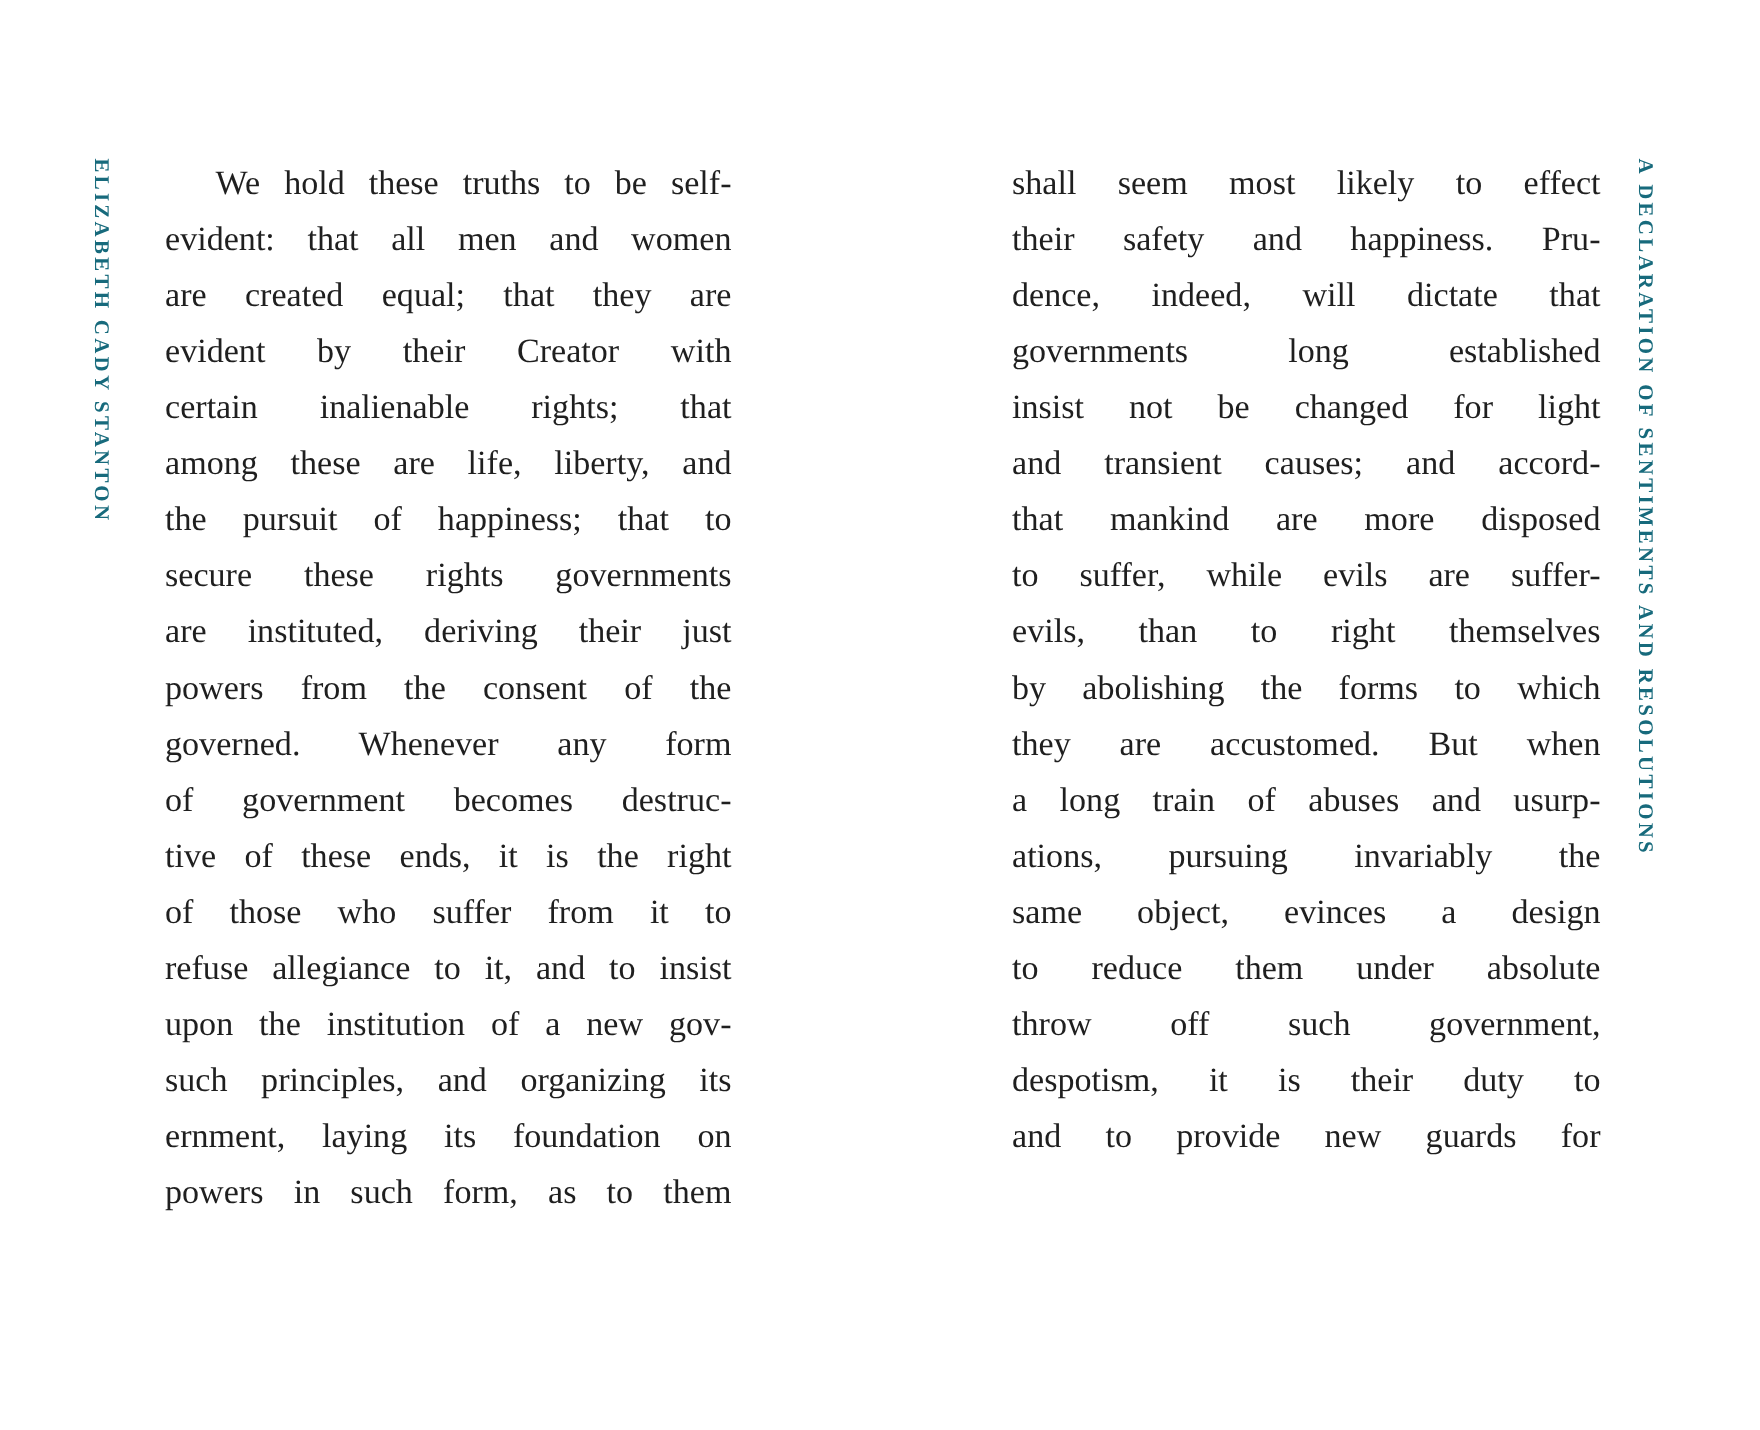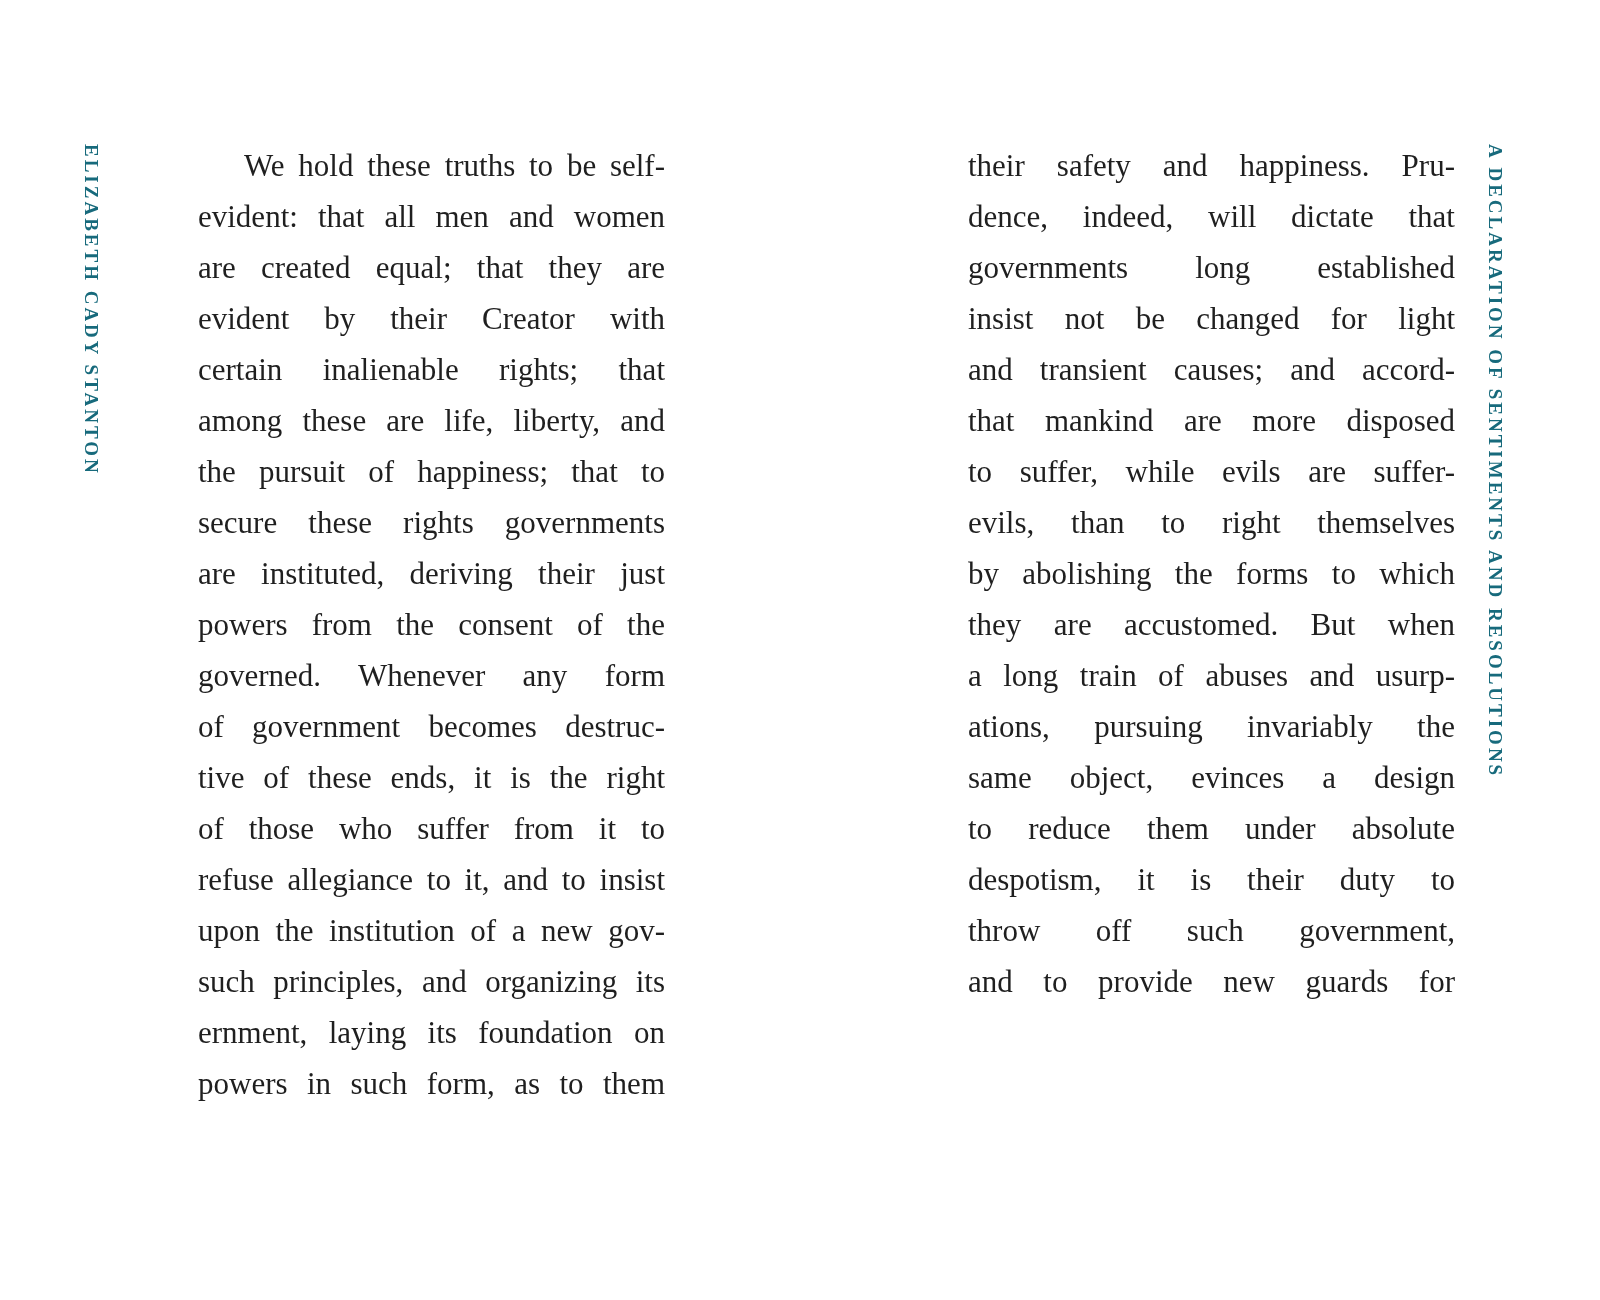--- a/index.html
+++ b/index.html
@@ -38,21 +38,20 @@
     color: var(--ink, #1f1f1f);
   }
   .column.left-col  { left: 150px; width: 515px; }
   .column.right-col { left: 920px; width: 535px; }
 
   .line {
     height: 51px;
     text-align: justify;
     text-align-last: justify;
     white-space: nowrap;
-    margin-left: 48px;
   }
   .line.indent { padding-left: 46px; }
 </style>
 </head>
 <body>
 
 <div class="page">
   <div class="vcap left">ELIZABETH CADY STANTON</div>
 
   <div class="column left-col" id="left-column">
@@ -71,33 +70,34 @@
       <div class="line">tive of these ends, it is the right</div>
       <div class="line">of those who suffer from it to</div>
       <div class="line">refuse allegiance to it, and to insist</div>
       <div class="line">upon the institution of a new gov-</div>
       <div class="line">such principles, and organizing its</div>
       <div class="line">ernment, laying its foundation on</div>
       <div class="line">powers in such form, as to them</div>
     </div>
 
   <div class="column right-col" id="right-column">
+      <div class="line">shall seem most likely to effect</div>
       <div class="line">their safety and happiness. Pru-</div>
       <div class="line">dence, indeed, will dictate that</div>
       <div class="line">governments long established</div>
       <div class="line">insist not be changed for light</div>
       <div class="line">and transient causes; and accord-</div>
       <div class="line">that mankind are more disposed</div>
       <div class="line">to suffer, while evils are suffer-</div>
       <div class="line">evils, than to right themselves</div>
       <div class="line">by abolishing the forms to which</div>
       <div class="line">they are accustomed. But when</div>
       <div class="line">a long train of abuses and usurp-</div>
       <div class="line">ations, pursuing invariably the</div>
       <div class="line">same object, evinces a design</div>
       <div class="line">to reduce them under absolute</div>
+      <div class="line">throw off such government,</div>
       <div class="line">despotism, it is their duty to</div>
-      <div class="line">throw off such government,</div>
       <div class="line">and to provide new guards for</div>
     </div>
 
   <div class="vcap right">A DECLARATION OF SENTIMENTS AND RESOLUTIONS</div>
 </div>
 
 </body></html>

